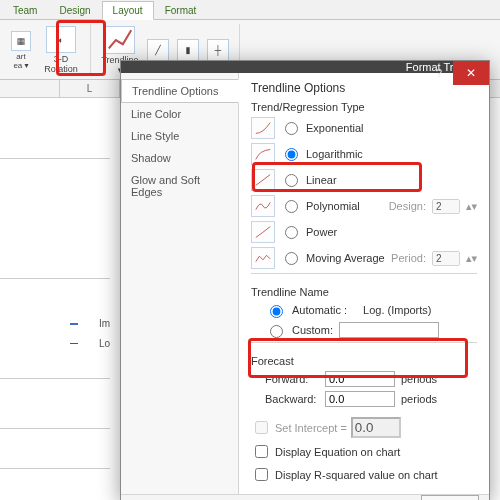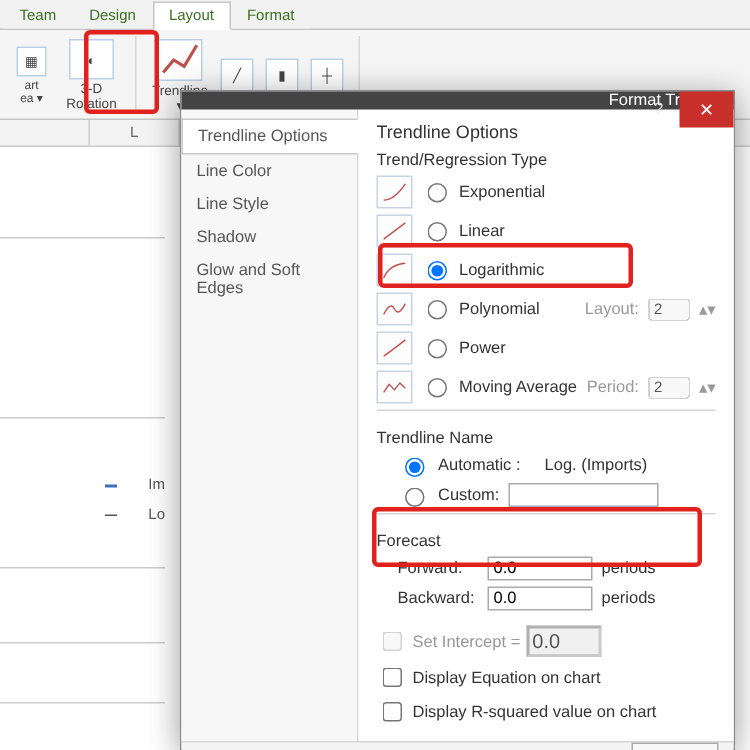--- a/index.html
+++ b/index.html
@@ -161,44 +161,44 @@
             <svg viewBox="0 0 20 16">
               <path d="M2 14 Q10 14 18 2" stroke="#c0504d" fill="none"></path>
             </svg>
           </div>
         <input type="radio" name="tt" style="">
         <label>Exponential</label>
       </div>
       <div class="opt-row">
         <div class="opt-icon">
             <svg viewBox="0 0 20 16">
-              <line x1="2" y1="14" x2="18" y2="2" stroke="#c0504d"></line>
-            </svg>
-          </div>
-        <input type="radio" name="tt" style="">
-        <label>Linear</label>
-      </div>
-      <div class="opt-row">
-        <div class="opt-icon">
-            <svg viewBox="0 0 20 16">
               <path d="M2 14 Q6 4 18 3" stroke="#c0504d" fill="none"></path>
             </svg>
           </div>
         <input type="radio" name="tt" checked="" style="">
         <label>Logarithmic</label>
       </div>
       <div class="opt-row">
         <div class="opt-icon">
             <svg viewBox="0 0 20 16">
+              <line x1="2" y1="14" x2="18" y2="2" stroke="#c0504d"></line>
+            </svg>
+          </div>
+        <input type="radio" name="tt" style="">
+        <label>Linear</label>
+      </div>
+      <div class="opt-row">
+        <div class="opt-icon">
+            <svg viewBox="0 0 20 16">
               <path d="M2 12 Q7 2 10 8 T18 4" stroke="#c0504d" fill="none"></path>
             </svg>
           </div>
         <input type="radio" name="tt" style="">
         <label>Polynomial</label>
-        <span style="margin-left:auto;color:#999">Layout:</span>
+        <span style="margin-left:auto;color:#999">Design:</span>
         <input class="small-input" type="text" disabled="" value="2" style="">
         <span style="color:#999">▴▾</span>
       </div>
       <div class="opt-row">
         <div class="opt-icon">
             <svg viewBox="0 0 20 16">
               <path d="M2 14 Q8 10 18 2" stroke="#c0504d" fill="none"></path>
             </svg>
           </div>
         <input type="radio" name="tt" style="">

